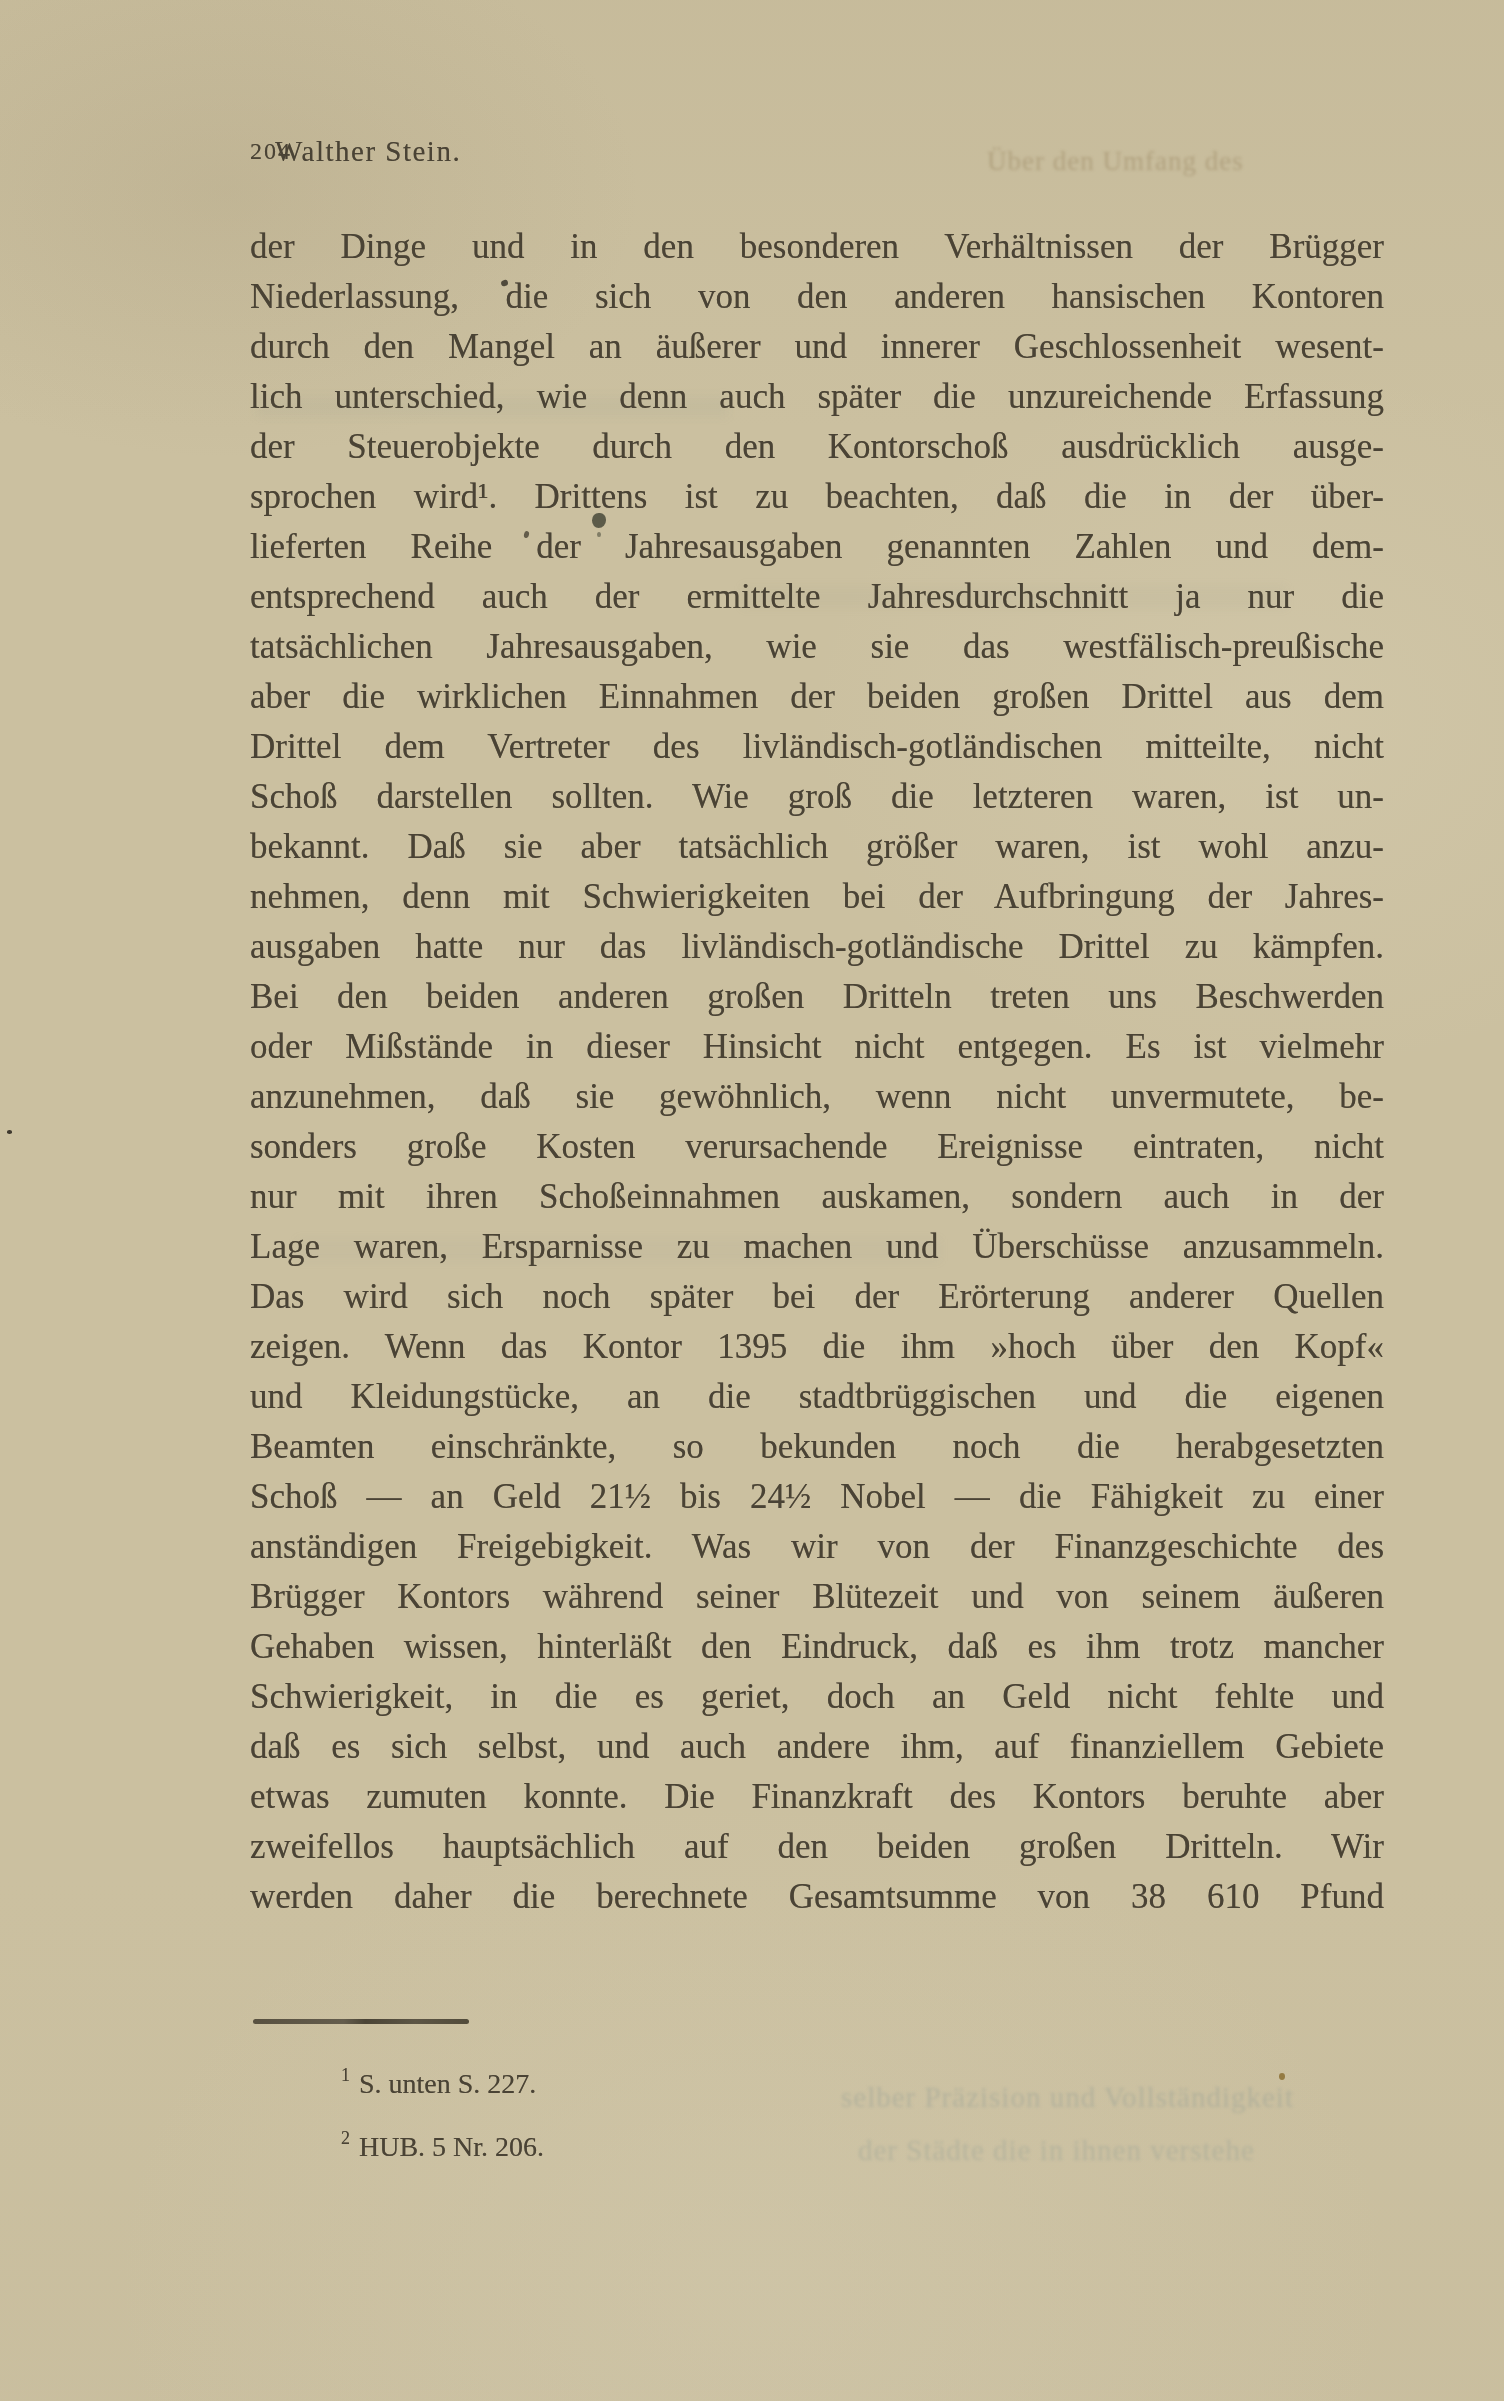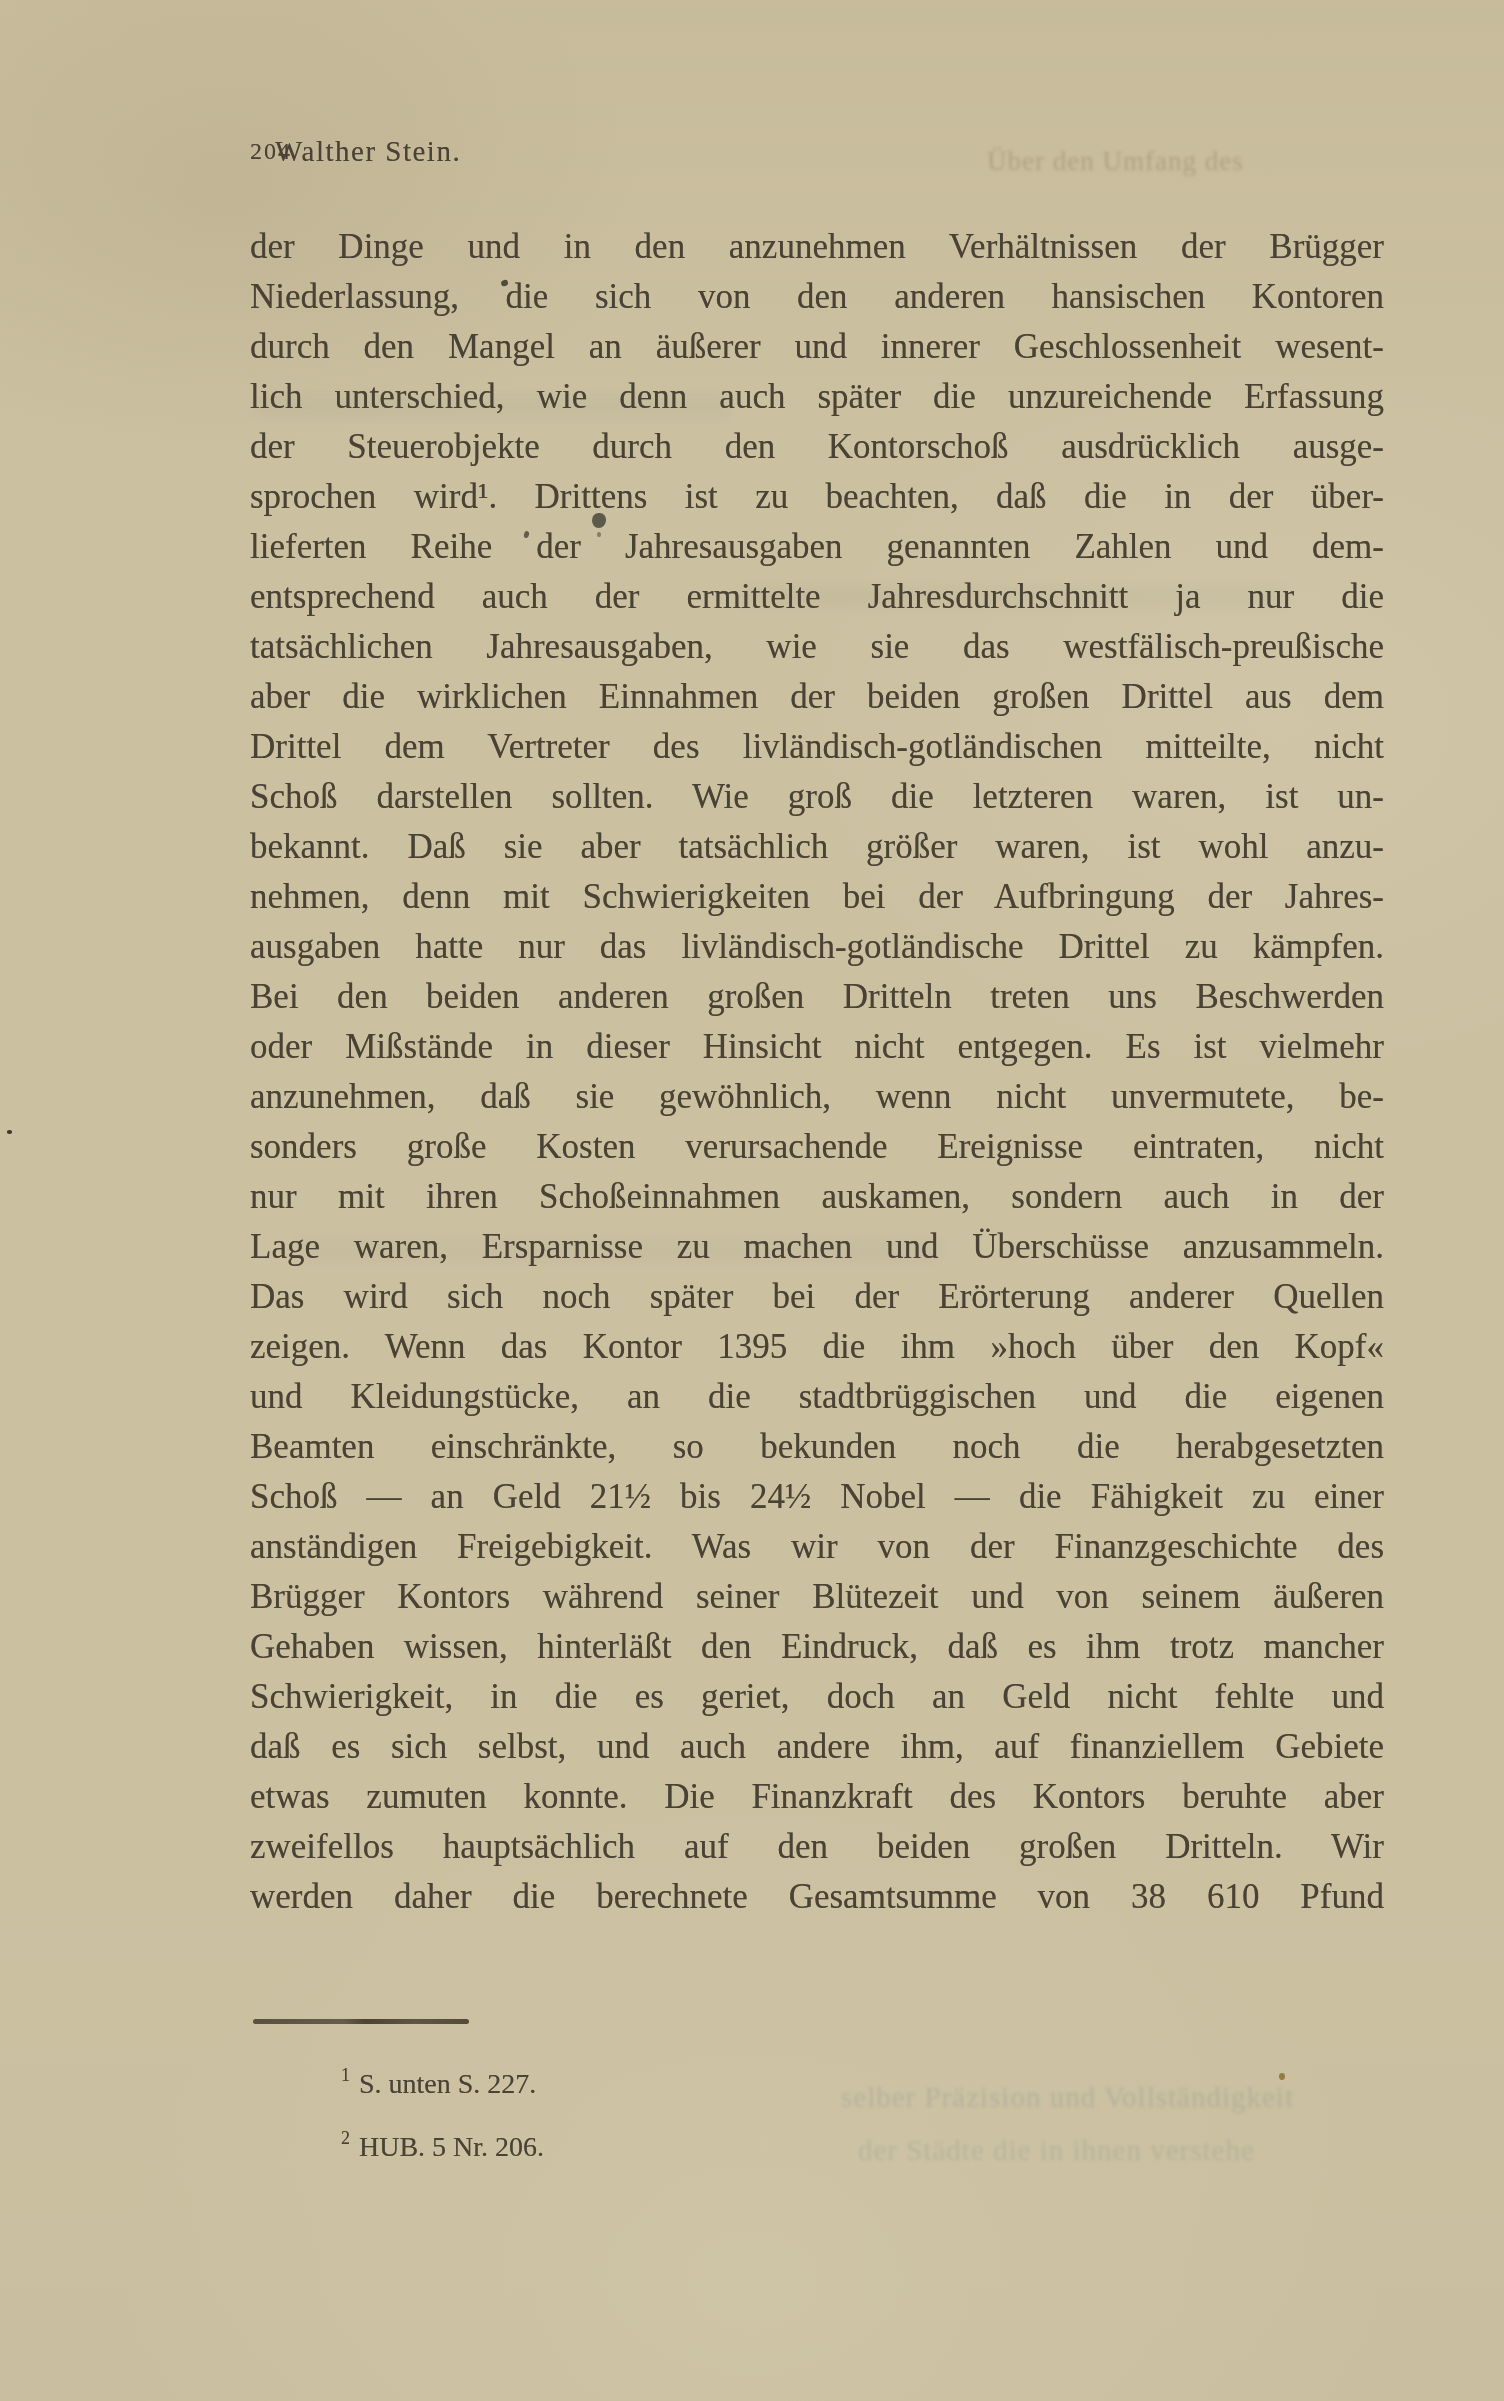--- a/index.html
+++ b/index.html
@@ -114,21 +114,21 @@
   </div>
 
   <span class="ghost ghost-top">Über den Umfang des</span>
   <span class="ghost ghost-bot-a">selber Präzision und Vollständigkeit</span>
   <span class="ghost ghost-bot-b">der Städte die in ihnen verstehe</span>
   <span class="smudge smudge-1"></span>
   <span class="smudge smudge-2"></span>
   <span class="smudge smudge-3"></span>
 
   <div class="body-text">
-    <div class="line">der Dinge und in den anzunehmen Verhältnissen der Brügger</div>
+    <div class="line">der Dinge und in den besonderen Verhältnissen der Brügger</div>
     <div class="line">Niederlassung, die sich von den anderen hansischen Kontoren</div>
     <div class="line">durch den Mangel an äußerer und innerer Geschlossenheit wesent-</div>
     <div class="line">lich unterschied, wie denn auch später die unzureichende Erfassung</div>
     <div class="line">der Steuerobjekte durch den Kontorschoß ausdrücklich ausge-</div>
     <div class="line">sprochen wird¹. Drittens ist zu beachten, daß die in der über-</div>
     <div class="line">lieferten Reihe der Jahresausgaben genannten Zahlen und dem-</div>
     <div class="line">entsprechend auch der ermittelte Jahresdurchschnitt ja nur die</div>
     <div class="line">tatsächlichen Jahresausgaben, wie sie das westfälisch-preußische</div>
     <div class="line">aber die wirklichen Einnahmen der beiden großen Drittel aus dem</div>
     <div class="line">Drittel dem Vertreter des livländisch-gotländischen mitteilte, nicht</div>

